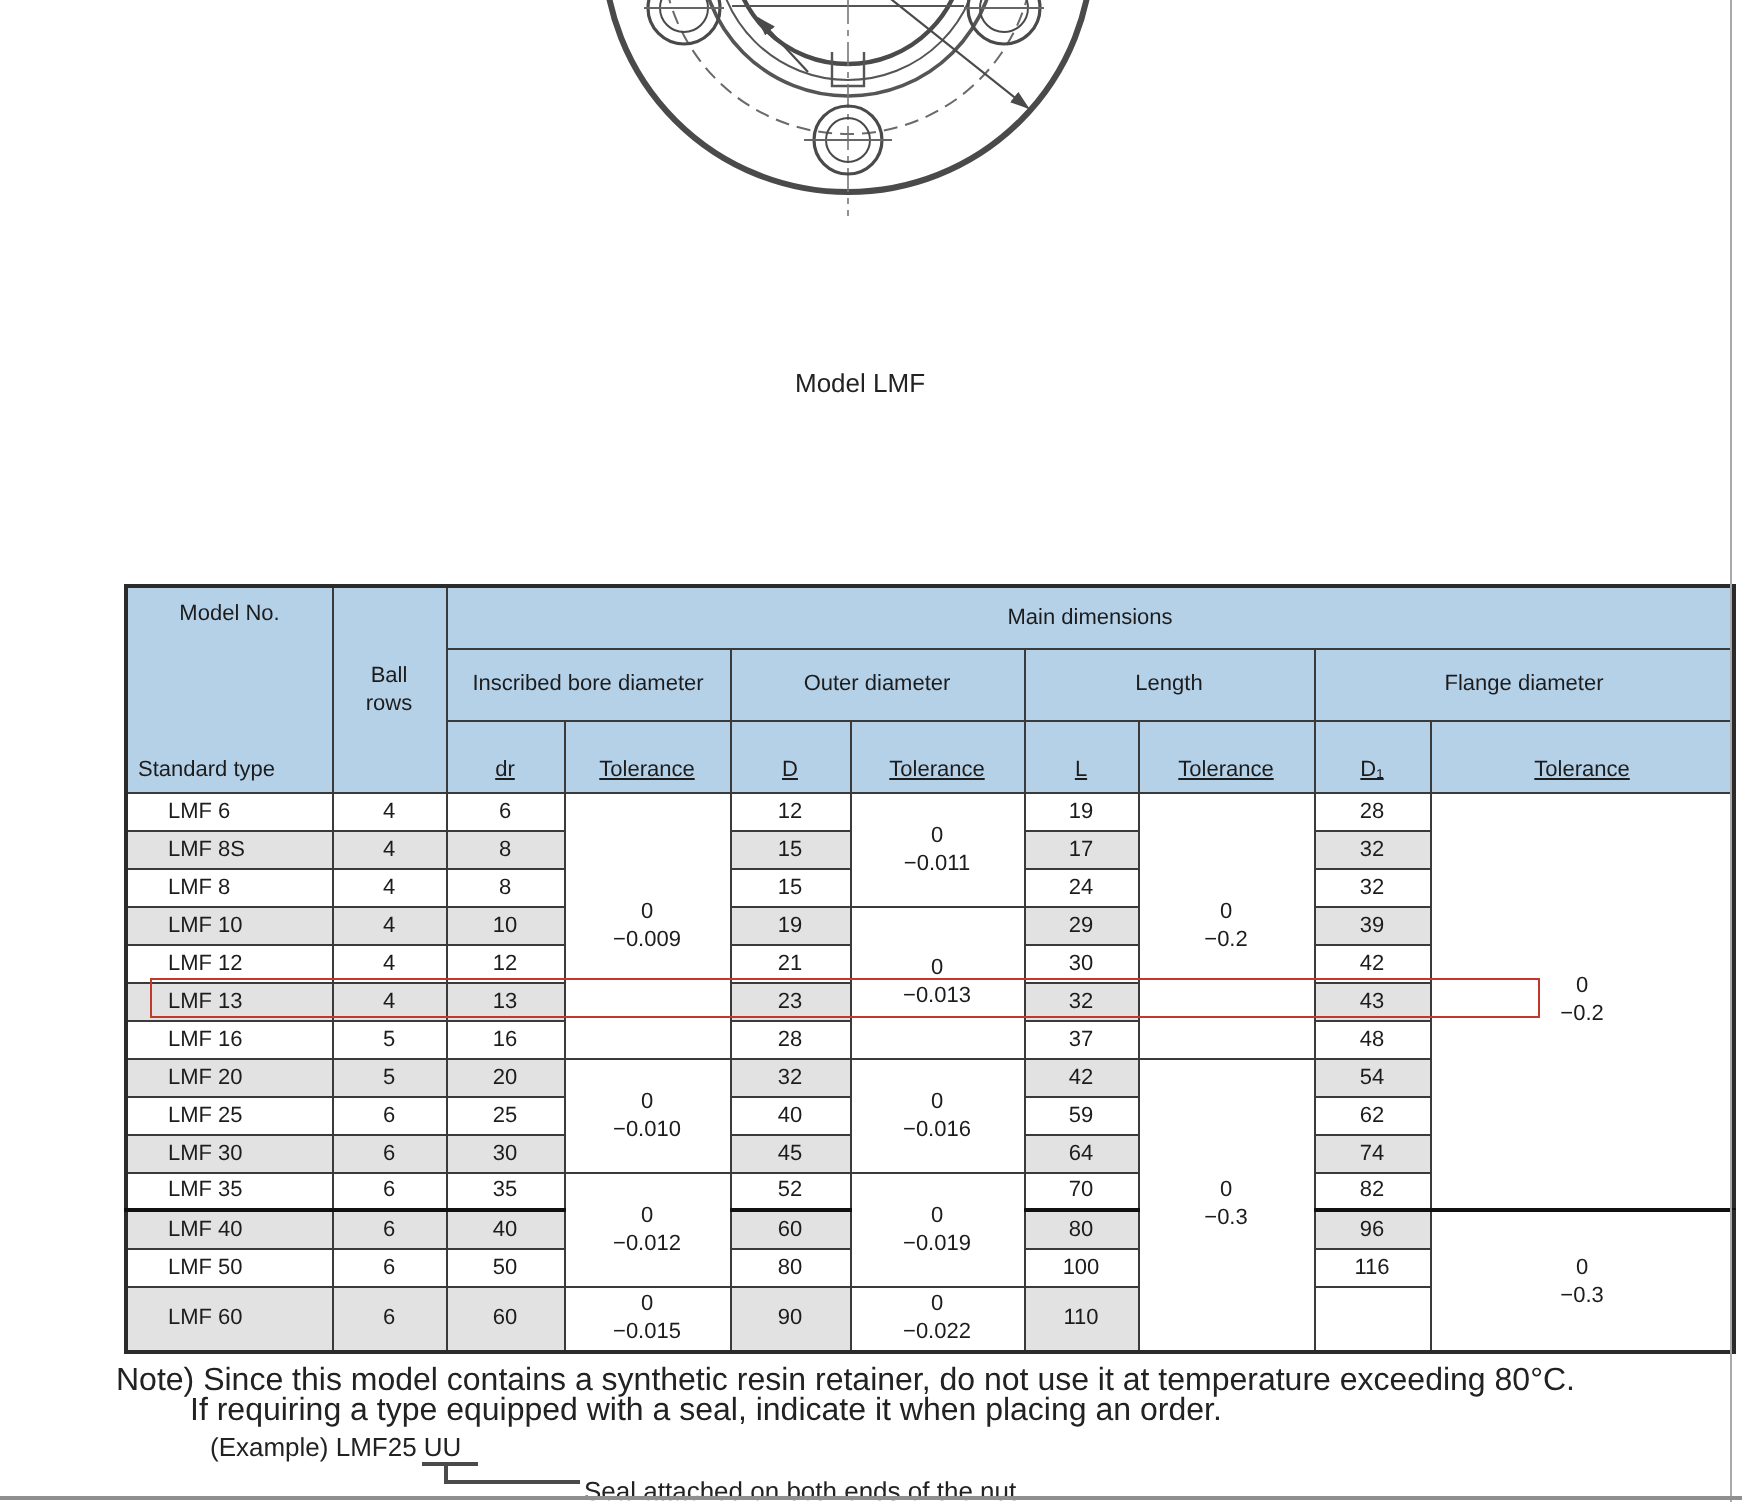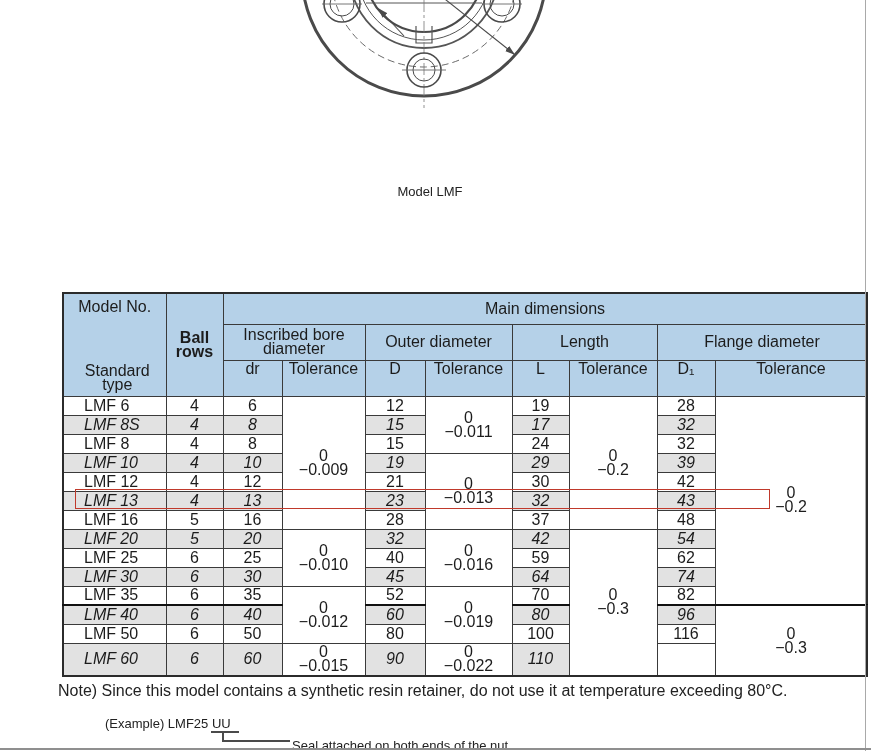--- a/index.html
+++ b/index.html
@@ -24,41 +24,41 @@
   .page-bottom-edge{position:absolute;left:0;top:748px;width:871px;height:2px;background:#8f8f8f;}
 
   
   .drawing{position:absolute;left:280px;top:0;width:300px;height:110px;}
   .caption{position:absolute;left:330px;top:184px;width:200px;text-align:center;font-size:13px;color:#222;}
 
   
   .dim-table{
     position:absolute;left:62px;top:292px;
     border-collapse:collapse;table-layout:fixed;width:804px;
-    font-size:16px;color:var(--ink);
+    font-size:11px;color:var(--ink);
   }
   .dim-table td{
     border:1px solid var(--border_dark);
     text-align:center;vertical-align:middle;
     padding:0;line-height:14px;
     overflow:hidden;
   }
   .dim-table{border:2px solid #2b2b2b;}
   tr.h1{height:31px;}
   tr.h2{height:36px;}
   tr.h3{height:36px;}
   tr.r{height:19px;padding-left:32px;}
   tr.r-last{height:33px;}
   .hd{background:var(--header_blue);}
   .cell-modelno{position:relative;background:var(--header_blue);}
   .cell-modelno .top-label{position:absolute;top:6px;left:0;width:100%;text-align:center;}
   .cell-modelno .bottom-label{position:absolute;bottom:4px;left:5px;text-align:center;}
-  .cell-ballrows{vertical-align:bottom;background:var(--header_blue);padding-bottom:3px;font-weight:bold;}
-  td.leaf{vertical-align:bottom;padding-bottom:20px;background:var(--header_blue);}
-  tr.shade td.dc{background:var(--row_shade);font-style:italic;}
+  .cell-ballrows{vertical-align:bottom;background:var(--header_blue);padding-bottom:3px;}
+  td.leaf{vertical-align:bottom;padding-bottom:4px;background:var(--header_blue);text-decoration:underline;}
+  tr.shade td.dc{background:var(--row_shade);}
   td.model{text-align:left;padding-left:20px;}
   td.tc{background:#ffffff;}
   .tol2{line-height:14px;}
   td.thick{border-bottom:2px solid #111;}
 
   
   .highlight-box{
     position:absolute;left:75px;top:489px;width:695px;height:20px;
     border:1px solid var(--highlight_red);
     pointer-events:none;
@@ -344,20 +344,21 @@
     <td class="tc"></td>
     <td class="dc">134</td>
   </tr>
   </tbody>
 </table>
 
 <div class="highlight-box"></div>
 
 <div class="note">
   <div>Note) Since this model contains a synthetic resin retainer, do not use it at temperature exceeding 80°C.</div>
+  <div class="line2">If requiring a type equipped with a seal, indicate it when placing an order.</div>
 </div>
 
 <div class="example"><span>(Example) LMF25 </span><span>UU</span></div>
 <div class="bracket-underline"></div>
 <div class="bracket-v"></div>
 <div class="bracket-h"></div>
 <div class="seal-label">Seal attached on both ends of the nut</div>
 
 <div class="page-right-edge"></div>
 <div class="page-bottom-edge"></div>

